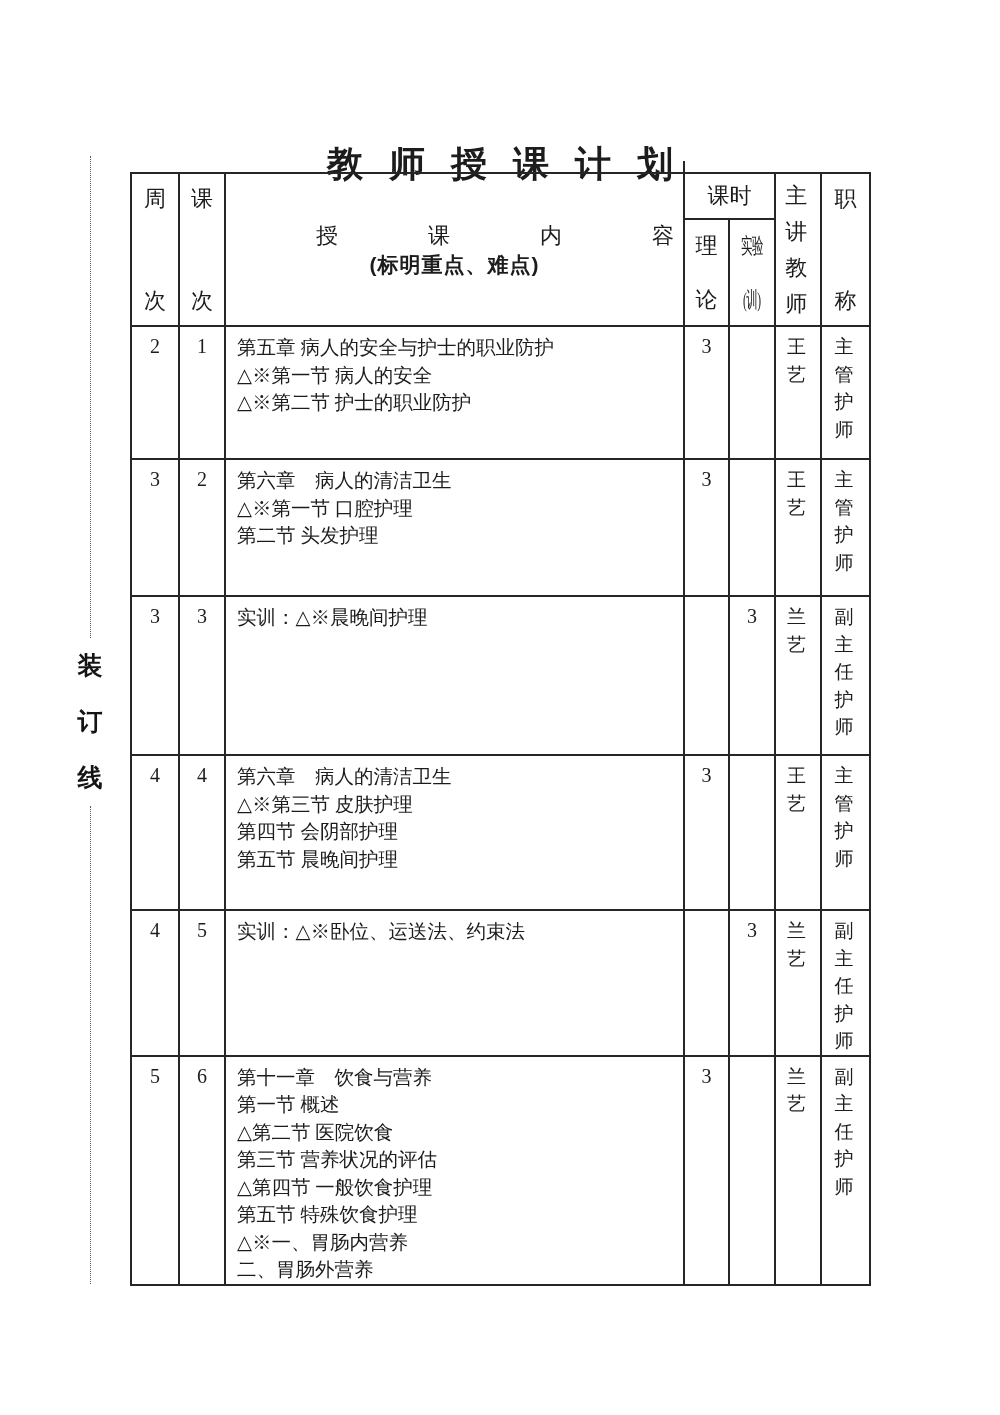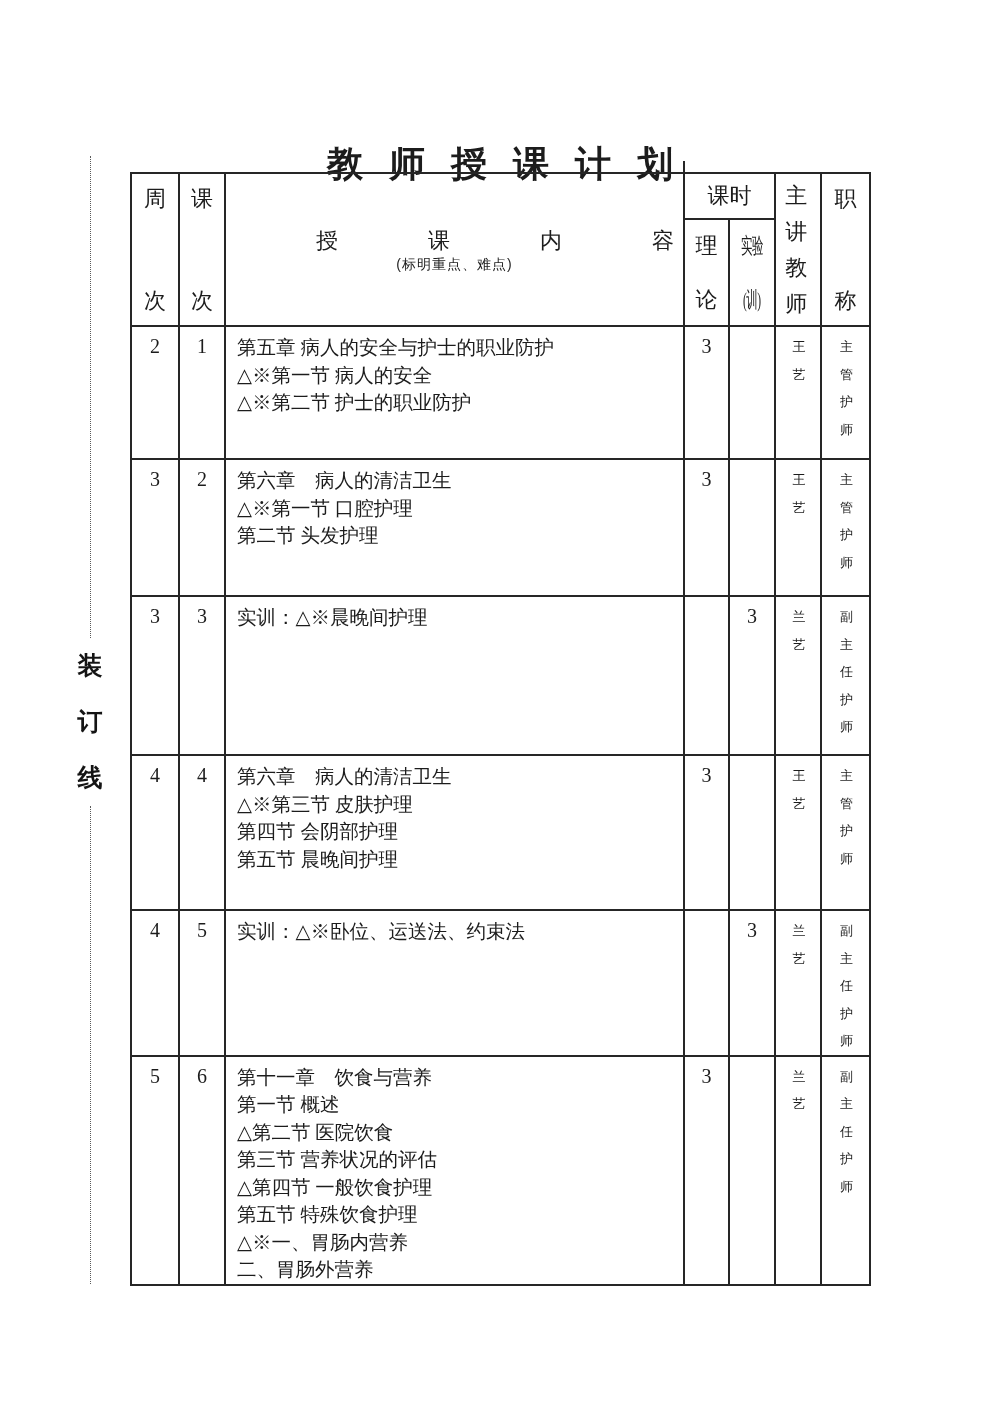--- a/index.html
+++ b/index.html
@@ -54,35 +54,36 @@
   .squeeze{
     display:inline-block;transform:scaleX(0.52);transform-origin:center;
     white-space:nowrap;letter-spacing:-1px;
   }
   .chead{line-height:normal;}
   .chead .l1{
     display:block;font-size:22px;letter-spacing:90px;padding-left:90px;
     white-space:nowrap;
   }
   .chead .l2{
-    display:block;font-size:14px;letter-spacing:1px;
+    display:block;font-size:21px;letter-spacing:1px;
     font-family:"Liberation Sans","DejaVu Sans",sans-serif;
+    font-weight:bold;
   }
   
   td.num{vertical-align:top;text-align:center;font-size:20px;}
   td.num .n{display:block;padding-top:8px;}
   td.body-content{vertical-align:top;margin-top:40px;}
   td.body-content .lines{
     font-size:19.5px;line-height:27.5px;padding:7px 8px 0 11px;
     white-space:pre-line;
   }
   td.vert{vertical-align:top;}
   td.vert .stack{
     width:1.15em;margin:6px auto 0;word-break:break-all;
-    line-height:27.5px;font-size:13px;text-align:right;
+    line-height:27.5px;font-size:19px;text-align:left;
   }
   
   .tick{
     position:absolute;left:683px;top:161px;width:0;height:12px;
     border-left:2px solid #262626;
   }
 </style>
 </head>
 <body>
 

